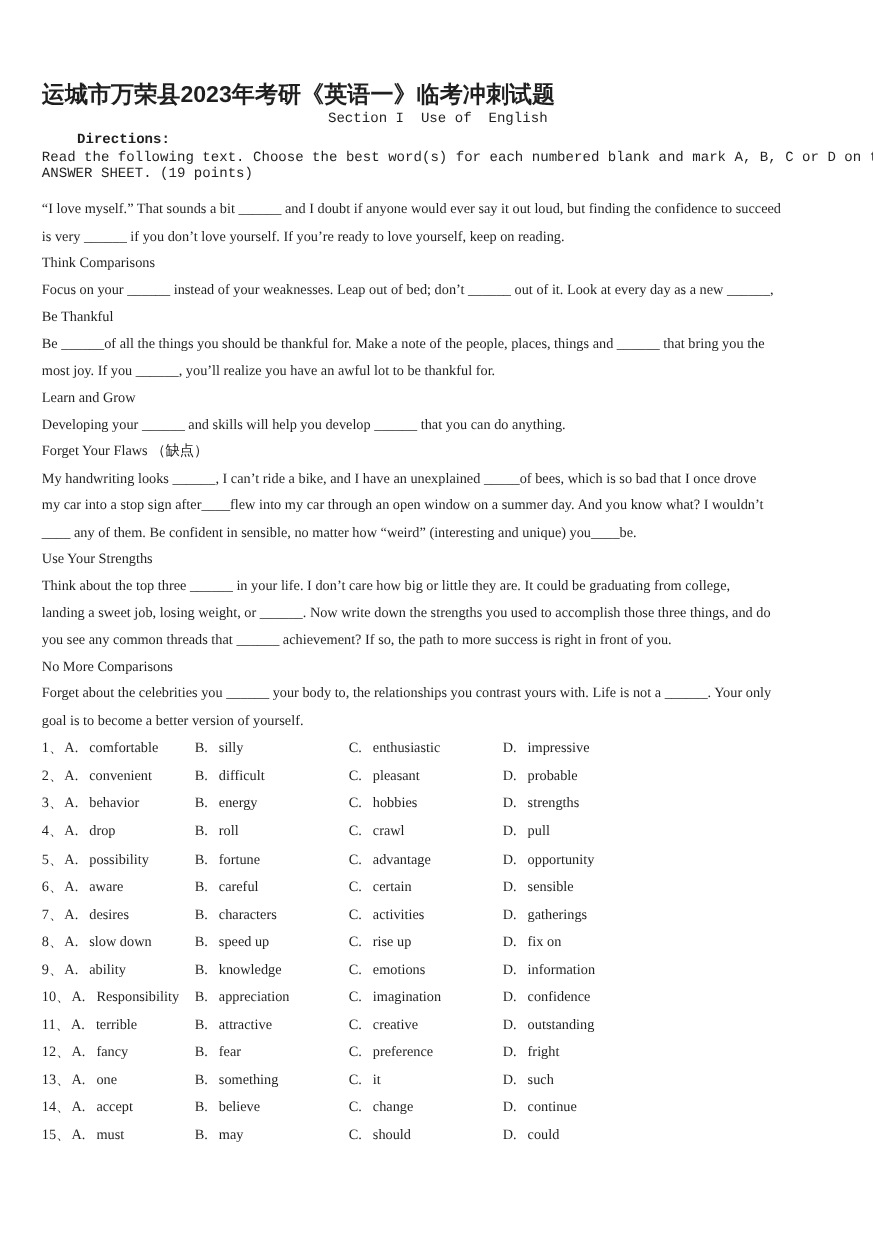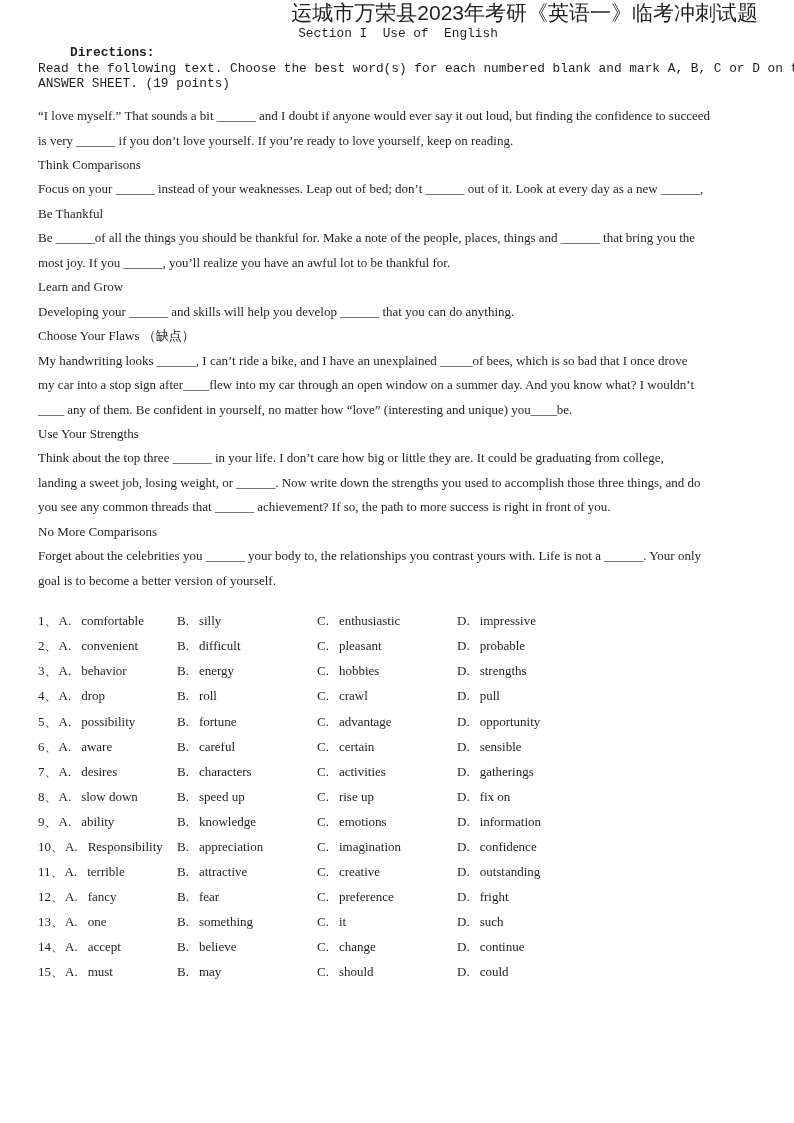--- a/index.html
+++ b/index.html
@@ -13,23 +13,24 @@
   .page {
     position: relative;
     width: 794px;
     height: 1123px;
     background: #ffffff;
     color: #1f1f1f;
     box-sizing: border-box;
     padding: 0 36px 0 38px;
   }
   .title {
-    text-align: right;
+    margin-top: 74px;
+    text-align: left;
     font-family: "Liberation Sans", sans-serif;
-    font-weight: normal;
+    font-weight: bold;
     font-size: 21px;
     line-height: 26px;
     white-space: pre;
   }
   .subtitle {
     text-align: center;
     font-family: "Liberation Mono", monospace;
     font-size: 12.8px;
     line-height: 16px;
     white-space: pre;
@@ -51,21 +52,21 @@
   .passage {
     margin-top: 13px;
   }
   .pline {
     font-family: "Liberation Serif", serif;
     font-size: 13px;
     line-height: 24.45px;
     white-space: pre;
   }
   .questions {
-    margin-top: 15px;
+    margin-top: 0px;
   }
   .qrow {
     display: grid;
     grid-template-columns: 139px 140px 140px auto;
     font-family: "Liberation Serif", serif;
     font-size: 13px;
     line-height: 25.1px;
     white-space: pre;
   }
   .qcell { overflow: visible; }
@@ -84,24 +85,24 @@
   <div class="passage">
       <div class="pline">“I love myself.” That sounds a bit ______ and I doubt if anyone would ever say it out loud, but finding the confidence to succeed</div>
       <div class="pline">is very ______ if you don’t love yourself. If you’re ready to love yourself, keep on reading.</div>
       <div class="pline">Think Comparisons</div>
       <div class="pline">Focus on your ______ instead of your weaknesses. Leap out of bed; don’t ______ out of it. Look at every day as a new ______,</div>
       <div class="pline">Be Thankful</div>
       <div class="pline">Be ______of all the things you should be thankful for. Make a note of the people, places, things and ______ that bring you the</div>
       <div class="pline">most joy. If you ______, you’ll realize you have an awful lot to be thankful for.</div>
       <div class="pline">Learn and Grow</div>
       <div class="pline">Developing your ______ and skills will help you develop ______ that you can do anything.</div>
-      <div class="pline">Choose Your Flaws （缺点）</div>
+      <div class="pline">Forget Your Flaws （缺点）</div>
       <div class="pline">My handwriting looks ______, I can’t ride a bike, and I have an unexplained _____of bees, which is so bad that I once drove</div>
       <div class="pline">my car into a stop sign after____flew into my car through an open window on a summer day. And you know what? I wouldn’t</div>
-      <div class="pline">____ any of them. Be confident in yourself, no matter how “love” (interesting and unique) you____be.</div>
+      <div class="pline">____ any of them. Be confident in sensible, no matter how “weird” (interesting and unique) you____be.</div>
       <div class="pline">Use Your Strengths</div>
       <div class="pline">Think about the top three ______ in your life. I don’t care how big or little they are. It could be graduating from college,</div>
       <div class="pline">landing a sweet job, losing weight, or ______. Now write down the strengths you used to accomplish those three things, and do</div>
       <div class="pline">you see any common threads that ______ achievement? If so, the path to more success is right in front of you.</div>
       <div class="pline">No More Comparisons</div>
       <div class="pline">Forget about the celebrities you ______ your body to, the relationships you contrast yours with. Life is not a ______. Your only</div>
       <div class="pline">goal is to become a better version of yourself.</div>
     </div>
   <div class="questions">
       <div class="qrow"><div class="qcell"><span class="qnum">1、</span><span class="qletter">A.</span><span class="qword">comfortable</span></div><div class="qcell"><span class="qletter">B.</span><span class="qword">silly</span></div><div class="qcell"><span class="qletter">C.</span><span class="qword">enthusiastic</span></div><div class="qcell"><span class="qletter">D.</span><span class="qword">impressive</span></div></div>

